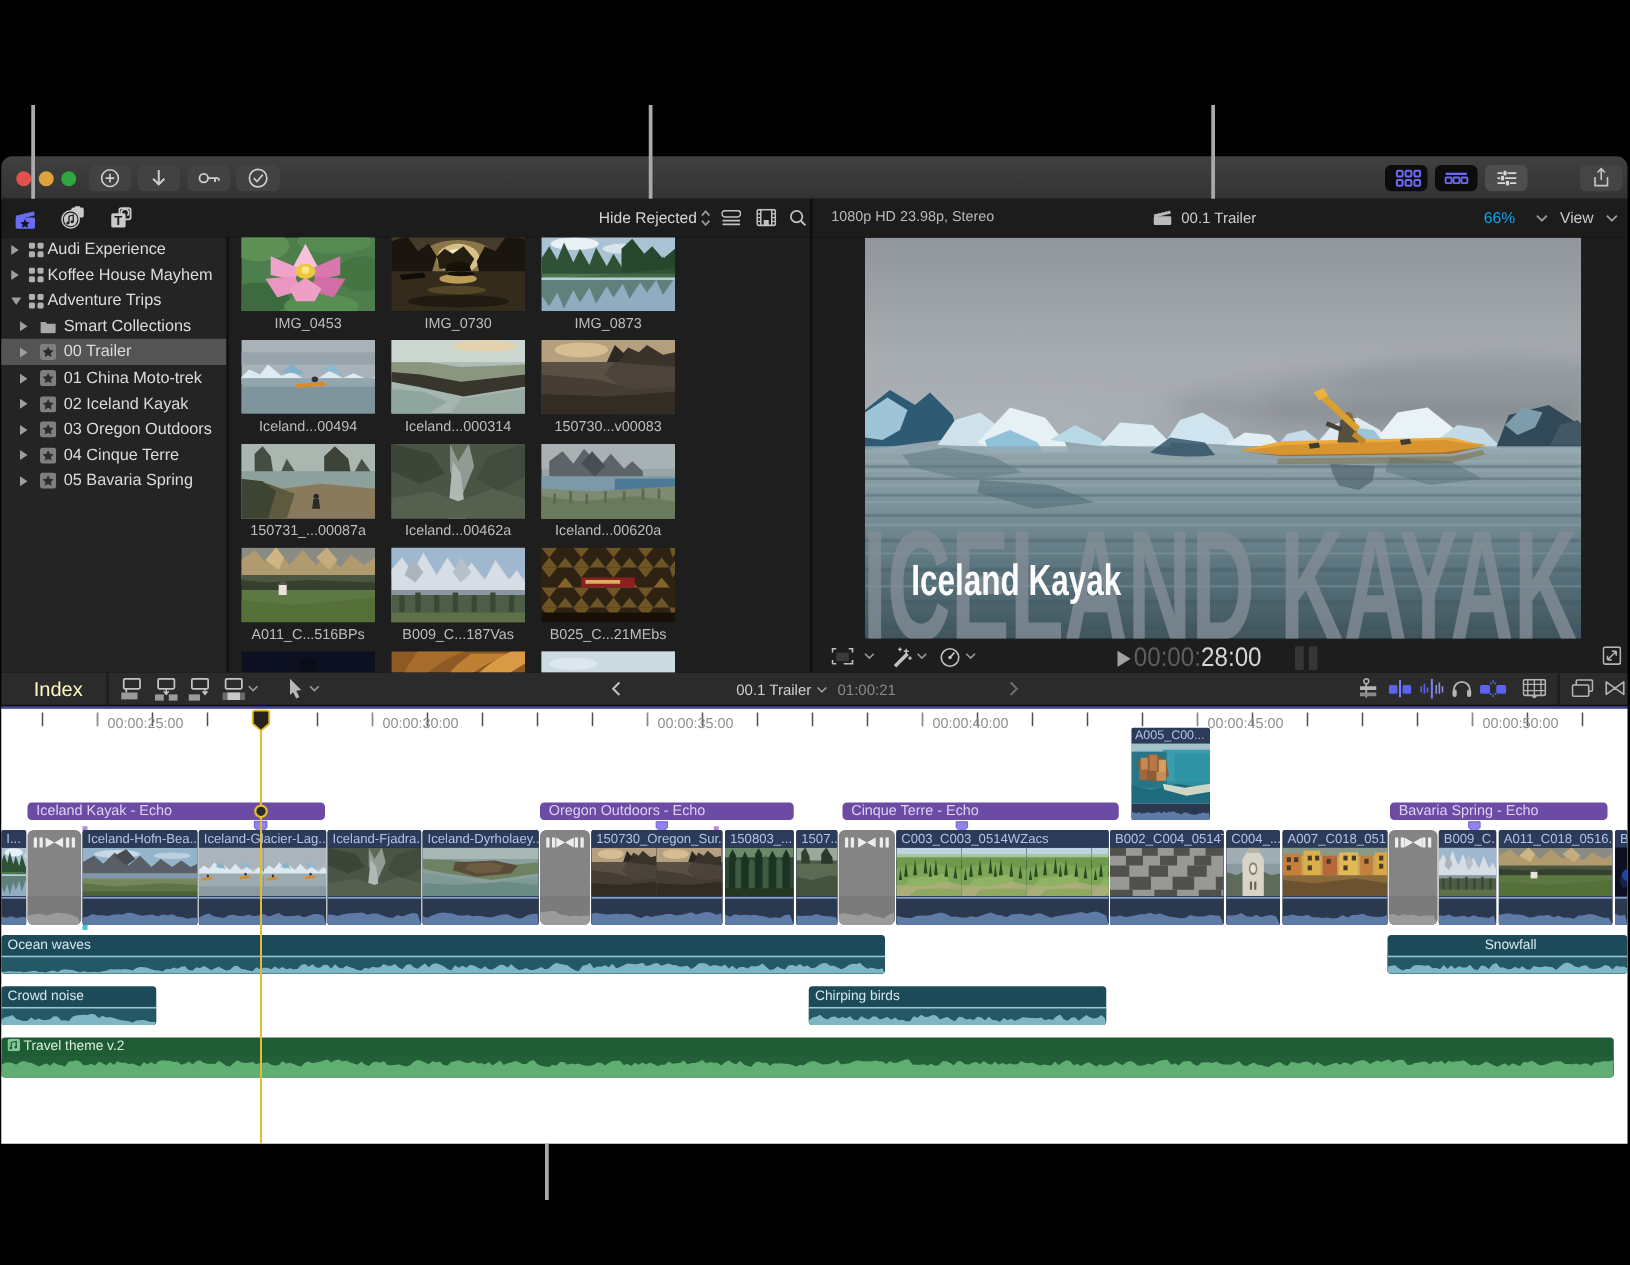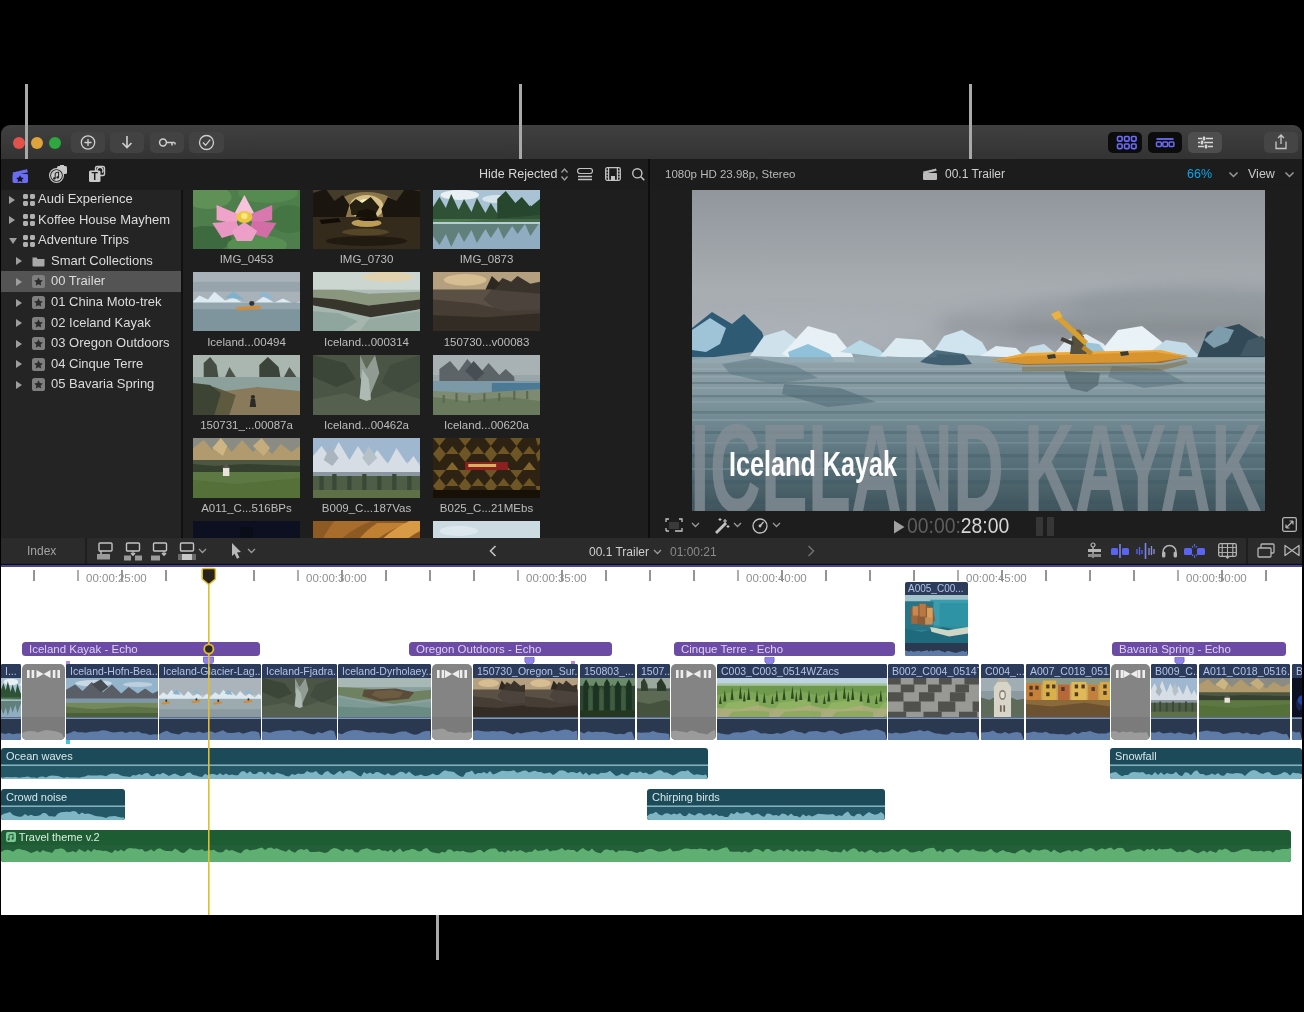--- a/index.html
+++ b/index.html
@@ -569,21 +569,21 @@
 <div class="abs" style="left:387px;top:327px;width:7px;height:19px;background:#363636;border-radius:1px;"></div>
 <div class="abs" style="left:398px;top:327px;width:7px;height:19px;background:#363636;border-radius:1px;"></div>
 <svg class="icon" style="left:633px;top:327px;" width="15" height="15" viewBox="0 0 15 15">
 <rect x="0.7" y="0.7" width="13.6" height="13.6" rx="1.5" fill="none" stroke="#b5b5b5" stroke-width="1.3"></rect>
 <path d="M4 11L11 4M4 11V7.5M4 11h3.5M11 4v3.5M11 4H7.5" fill="none" stroke="#b5b5b5" stroke-width="1.2"></path>
       </svg>
 </div>
 <div id="sdivider"></div>
     <div id="vdivider"></div>
 <div id="tltoolbar">
-<div class="abs" style="left:26px;top:6px;font-size:12px;color:#a3a3a3;">Index</div>
+<div class="abs" style="left:26px;top:6px;font-size:16px;color:#fef9c3;">Index</div>
 <div class="abs" style="left:84px;top:0;width:1.5px;height:26.5px;background:#1e1e1e;"></div>
 <svg class="icon" style="left:95px;top:4px;" width="20" height="19" viewBox="0 0 20 19">
         <rect x="3" y="1" width="13" height="8" rx="1" fill="none" stroke="#c4c4c4" stroke-width="1.4"></rect>
         <path d="M5 9v3" stroke="#c4c4c4" stroke-width="1.4"></path>
         <rect x="1" y="12" width="13" height="5.5" fill="#9a9a9a"></rect>
       </svg>
 <svg class="icon" style="left:122px;top:4px;" width="20" height="19" viewBox="0 0 20 19">
         <rect x="3.5" y="1" width="13" height="8" rx="1" fill="none" stroke="#c4c4c4" stroke-width="1.4"></rect>
         <path d="M10 9v4M8 11l2 2.4 2-2.4" fill="none" stroke="#c4c4c4" stroke-width="1.2"></path>
         <rect x="1" y="13.5" width="7" height="5" fill="#9a9a9a"></rect>
@@ -721,21 +721,21 @@
 <rect x="32" y="28" width="12" height="9" fill="#c29058"></rect>
 <path d="M0 42l26 4 34-6 40 6v14H0z" fill="#1f6a7c"></path>
 <path d="M40 40l28 4 32-4v8l-30 4-28-6z" fill="#cfd6c6"></path>
           </svg></div>
 <div style="position:absolute;left:0;top:61px;width:100%;height:13px;background:#2b3950;">
 <svg width="63" height="13">
             <polygon points="0,13 0,6.2 2,7.0 4,7.7 6,6.5 8,7.8 10,7.5 12,7.1 14,6.8 16,7.8 18,7.1 20,7.1 22,6.1 24,7.8 26,6.2 28,7.4 30,6.4 32,6.6 34,5.9 36,7.3 38,7.6 40,8.5 42,7.0 44,6.9 46,7.8 48,8.3 50,8.8 52,8.8 54,7.8 56,7.6 58,6.8 60,8.0 62,6.7 63,13" fill="#5e7ba8"></polygon>
           </svg></div>
       </div>
 <div class="ptitle" style="left:21px;width:238px;">Iceland Kayak - Echo</div>
-<div class="ptitle" style="left:408px;width:203px;">Oregon Outdoors - Echo</div>
+<div class="ptitle" style="left:431px;width:203px;">Oregon Outdoors - Echo</div>
 <div class="ptitle" style="left:673px;width:221px;">Cinque Terre - Echo</div>
 <div class="ptitle" style="left:1111px;width:174px;">Bavaria Spring - Echo</div>
 <svg class="abs" style="left:201px;top:89px;" width="13" height="11" viewBox="0 0 12 11">
 <path d="M1 1h10v5l-5 5-5-5z" fill="#8f82e8" stroke="#6a5cd0" stroke-width="0.8"></path>
       </svg>
 <svg class="abs" style="left:523px;top:89px;" width="11" height="11" viewBox="0 0 12 11">
 <path d="M1 1h10v5l-5 5-5-5z" fill="#8f82e8" stroke="#6a5cd0" stroke-width="0.8"></path>
       </svg>
 <svg class="abs" style="left:763px;top:89px;" width="11" height="11" viewBox="0 0 12 11">
 <path d="M1 1h10v5l-5 5-5-5z" fill="#8f82e8" stroke="#6a5cd0" stroke-width="0.8"></path>
@@ -1162,21 +1162,21 @@
       </div>
 <div class="aclip" style="left:0px;top:181px;width:707px;height:31px;background:#1d4a58;">
 <div class="aname" style="height:16px;line-height:16px;">Ocean waves</div>
 <div class="abs" style="left:0;top:16px;width:707px;height:15px;background:#255866;">
 <svg width="707" height="15" viewBox="0 0 707 15" preserveAspectRatio="none">
             <rect x="0" y="0.6" width="707" height="1.2" fill="#a8d2dc" opacity="0.9"></rect>
 <polygon points="0,15 0,13.6 3,13.5 6,12.9 9,13.2 12,13.3 15,13.1 18,13.7 21,13.3 24,13.0 27,12.5 30,13.5 33,13.5 36,13.9 39,12.7 42,12.4 45,13.5 48,12.0 51,11.4 54,11.8 57,11.9 60,13.0 63,13.8 66,12.9 69,13.6 72,13.5 75,13.4 78,13.8 81,12.9 84,12.5 87,11.3 90,11.6 93,11.4 96,11.6 99,11.2 102,11.6 105,12.3 108,10.4 111,9.6 114,9.7 117,10.1 120,11.4 123,12.2 126,12.4 129,13.1 132,11.1 135,11.4 138,10.0 141,11.0 144,9.3 147,9.0 150,11.9 153,12.3 156,9.8 159,10.5 162,8.7 165,10.2 168,12.1 171,10.6 174,9.4 177,10.9 180,12.3 183,11.8 186,8.9 189,8.5 192,11.1 195,11.6 198,12.4 201,12.9 204,9.8 207,11.3 210,10.1 213,10.1 216,11.3 219,9.2 222,11.2 225,9.5 228,11.3 231,10.6 234,11.3 237,11.2 240,7.7 243,7.1 246,9.4 249,7.3 252,10.0 255,10.1 258,7.8 261,7.9 264,10.8 267,7.4 270,10.0 273,10.8 276,8.5 279,9.8 282,10.5 285,11.9 288,12.4 291,10.1 294,10.9 297,9.4 300,10.0 303,9.8 306,7.1 309,8.5 312,8.6 315,7.1 318,10.0 321,11.3 324,8.0 327,7.1 330,9.7 333,11.0 336,8.7 339,6.8 342,9.8 345,7.2 348,6.5 351,7.6 354,9.0 357,11.2 360,12.4 363,8.1 366,10.1 369,8.6 372,10.2 375,8.0 378,8.3 381,9.9 384,11.2 387,8.9 390,11.3 393,11.5 396,9.8 399,7.7 402,8.0 405,9.9 408,7.4 411,10.0 414,12.0 417,11.5 420,10.4 423,12.0 426,12.0 429,11.0 432,9.6 435,11.3 438,10.8 441,7.9 444,6.2 447,7.2 450,7.5 453,8.1 456,10.6 459,12.2 462,12.9 465,8.6 468,8.0 471,6.4 474,10.5 477,9.1 480,9.3 483,8.1 486,9.7 489,6.9 492,10.5 495,9.5 498,8.1 501,6.8 504,7.0 507,7.3 510,7.0 513,6.2 516,8.8 519,8.1 522,6.8 525,6.4 528,8.5 531,7.5 534,6.7 537,7.9 540,8.1 543,9.4 546,8.9 549,8.5 552,11.1 555,9.3 558,6.7 561,6.3 564,6.9 567,8.9 570,7.9 573,8.3 576,9.2 579,7.5 582,10.7 585,8.5 588,11.4 591,9.6 594,9.5 597,10.7 600,8.8 603,9.1 606,8.6 609,6.8 612,9.5 615,11.9 618,11.3 621,9.2 624,10.7 627,11.5 630,8.1 633,8.0 636,9.0 639,7.2 642,9.3 645,8.4 648,10.5 651,10.1 654,8.0 657,6.6 660,6.3 663,8.6 666,8.6 669,9.9 672,11.4 675,10.1 678,7.9 681,6.9 684,7.2 687,6.2 690,9.1 693,10.9 696,10.2 699,10.8 702,11.3 705,10.5 707,15" fill="#7fb6c6"></polygon>
           </svg></div>
       </div>
 <div class="aclip" style="left:1109px;top:181px;width:192px;height:31px;background:#1d4a58;">
-<div class="aname" style="height:16px;line-height:16px;">Snowfall</div>
+<div class="aname" style="height:16px;line-height:16px;text-align:center;">Snowfall</div>
 <div class="abs" style="left:0;top:16px;width:192px;height:15px;background:#255866;">
 <svg width="192" height="15" viewBox="0 0 192 15" preserveAspectRatio="none">
             <rect x="0" y="0.6" width="192" height="1.2" fill="#a8d2dc" opacity="0.9"></rect>
 <polygon points="0,15 0,9.4 3,8.5 6,8.1 9,10.6 12,12.3 15,11.1 18,11.1 21,8.4 24,7.9 27,8.2 30,8.5 33,8.1 36,10.6 39,10.1 42,11.3 45,8.0 48,11.0 51,8.3 54,11.0 57,9.0 60,10.0 63,10.0 66,7.8 69,11.1 72,12.2 75,8.3 78,8.8 81,11.2 84,7.5 87,6.3 90,10.0 93,10.0 96,11.4 99,11.1 102,9.4 105,11.0 108,8.9 111,11.4 114,11.8 117,8.7 120,9.5 123,9.8 126,9.0 129,9.3 132,9.8 135,11.9 138,9.1 141,6.8 144,5.9 147,7.1 150,9.1 153,9.9 156,8.5 159,8.1 162,10.8 165,11.2 168,10.7 171,9.8 174,7.9 177,8.7 180,11.4 183,8.5 186,9.3 189,9.2 192,10.6 192,15" fill="#7fb6c6"></polygon>
           </svg></div>
       </div>
 <div class="aclip" style="left:0px;top:222px;width:124px;height:31px;background:#1d4a58;">
 <div class="aname" style="height:16px;line-height:16px;">Crowd noise</div>
 <div class="abs" style="left:0;top:16px;width:124px;height:15px;background:#255866;">
 <svg width="124" height="15" viewBox="0 0 124 15" preserveAspectRatio="none">

